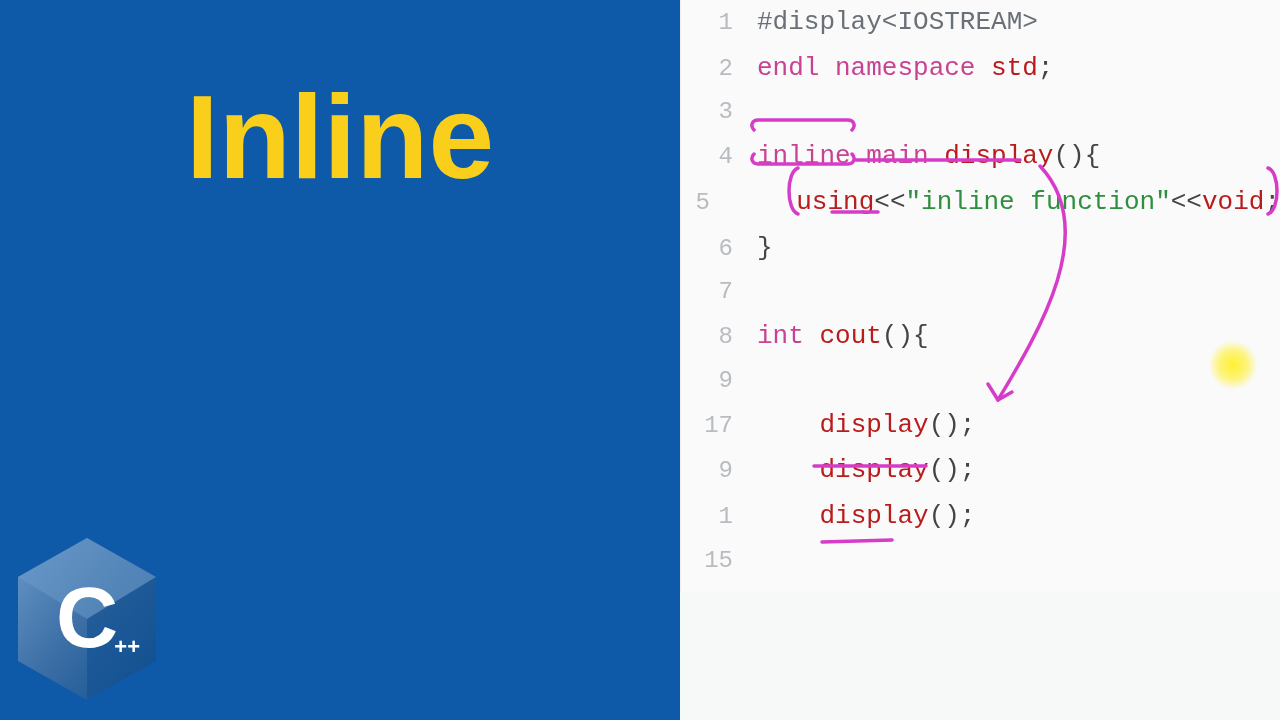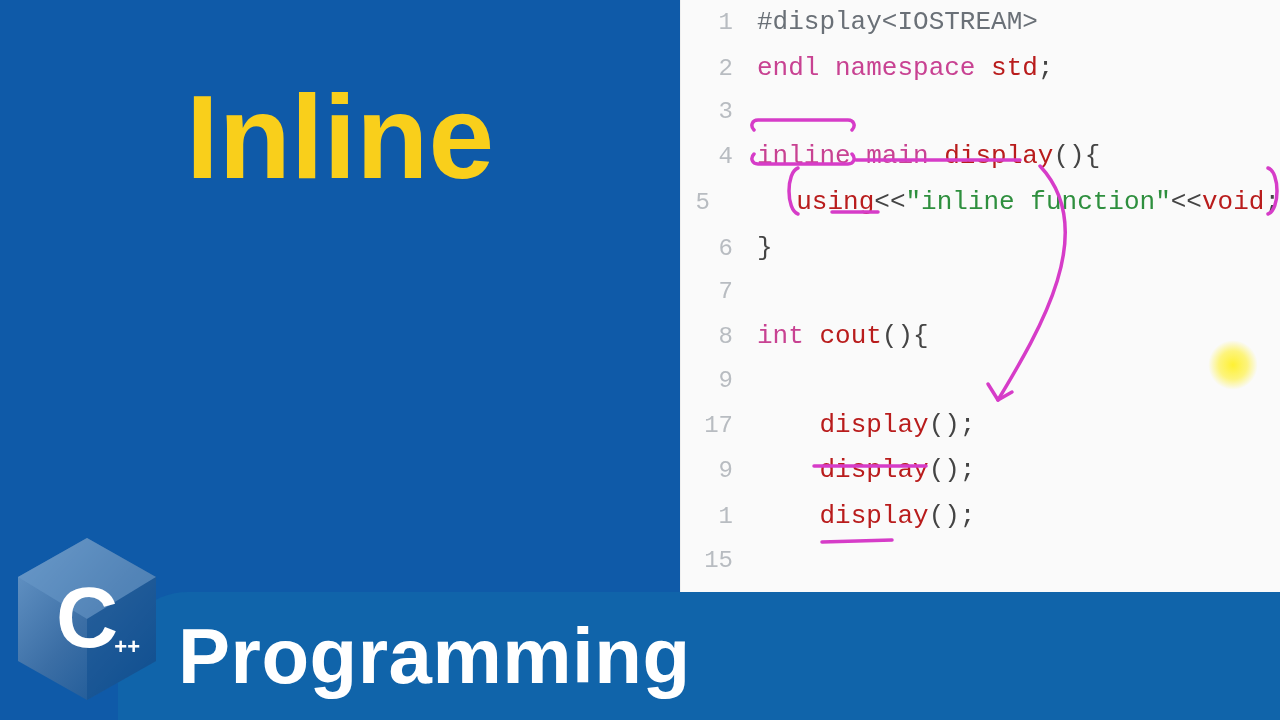--- a/index.html
+++ b/index.html
@@ -105,23 +105,20 @@
         <path d="M318 400 l-10 -16 M318 400 l14 -8"></path>
 
         <path d="M134 466 L246 466"></path>
 
         <path d="M142 542 L212 540"></path>
       </g>
     </svg>
     <div class="highlight-dot" style="left:528px; top:340px;"></div>
   </div>
 
-  <div class="banner">
-    <span class="banner-text">Programming</span>
-  </div>
 
   <div class="cpp-logo">
     <div class="hex">
       <svg viewBox="0 0 100 112">
         <defs>
           <linearGradient id="hexg" x1="0" y1="0" x2="1" y2="1">
             <stop offset="0%" stop-color="#6a99c9"></stop>
             <stop offset="50%" stop-color="#3b6ea5"></stop>
             <stop offset="100%" stop-color="#0f4f90"></stop>
           </linearGradient>

